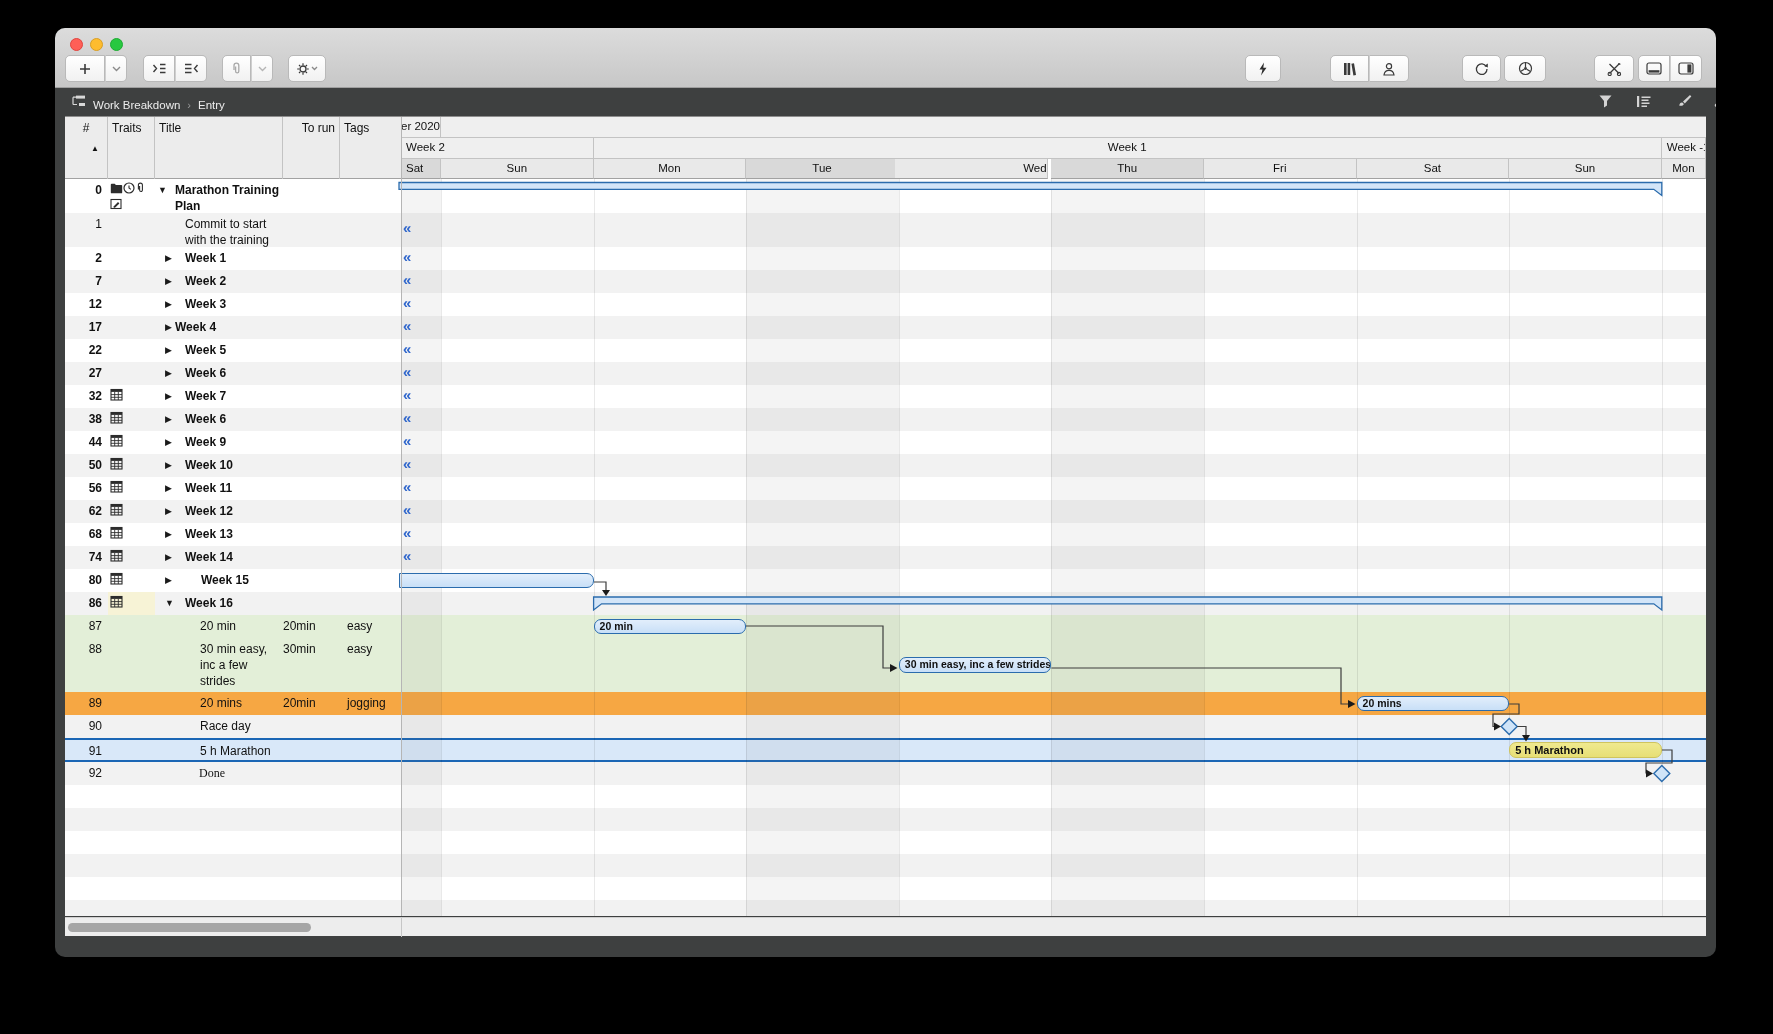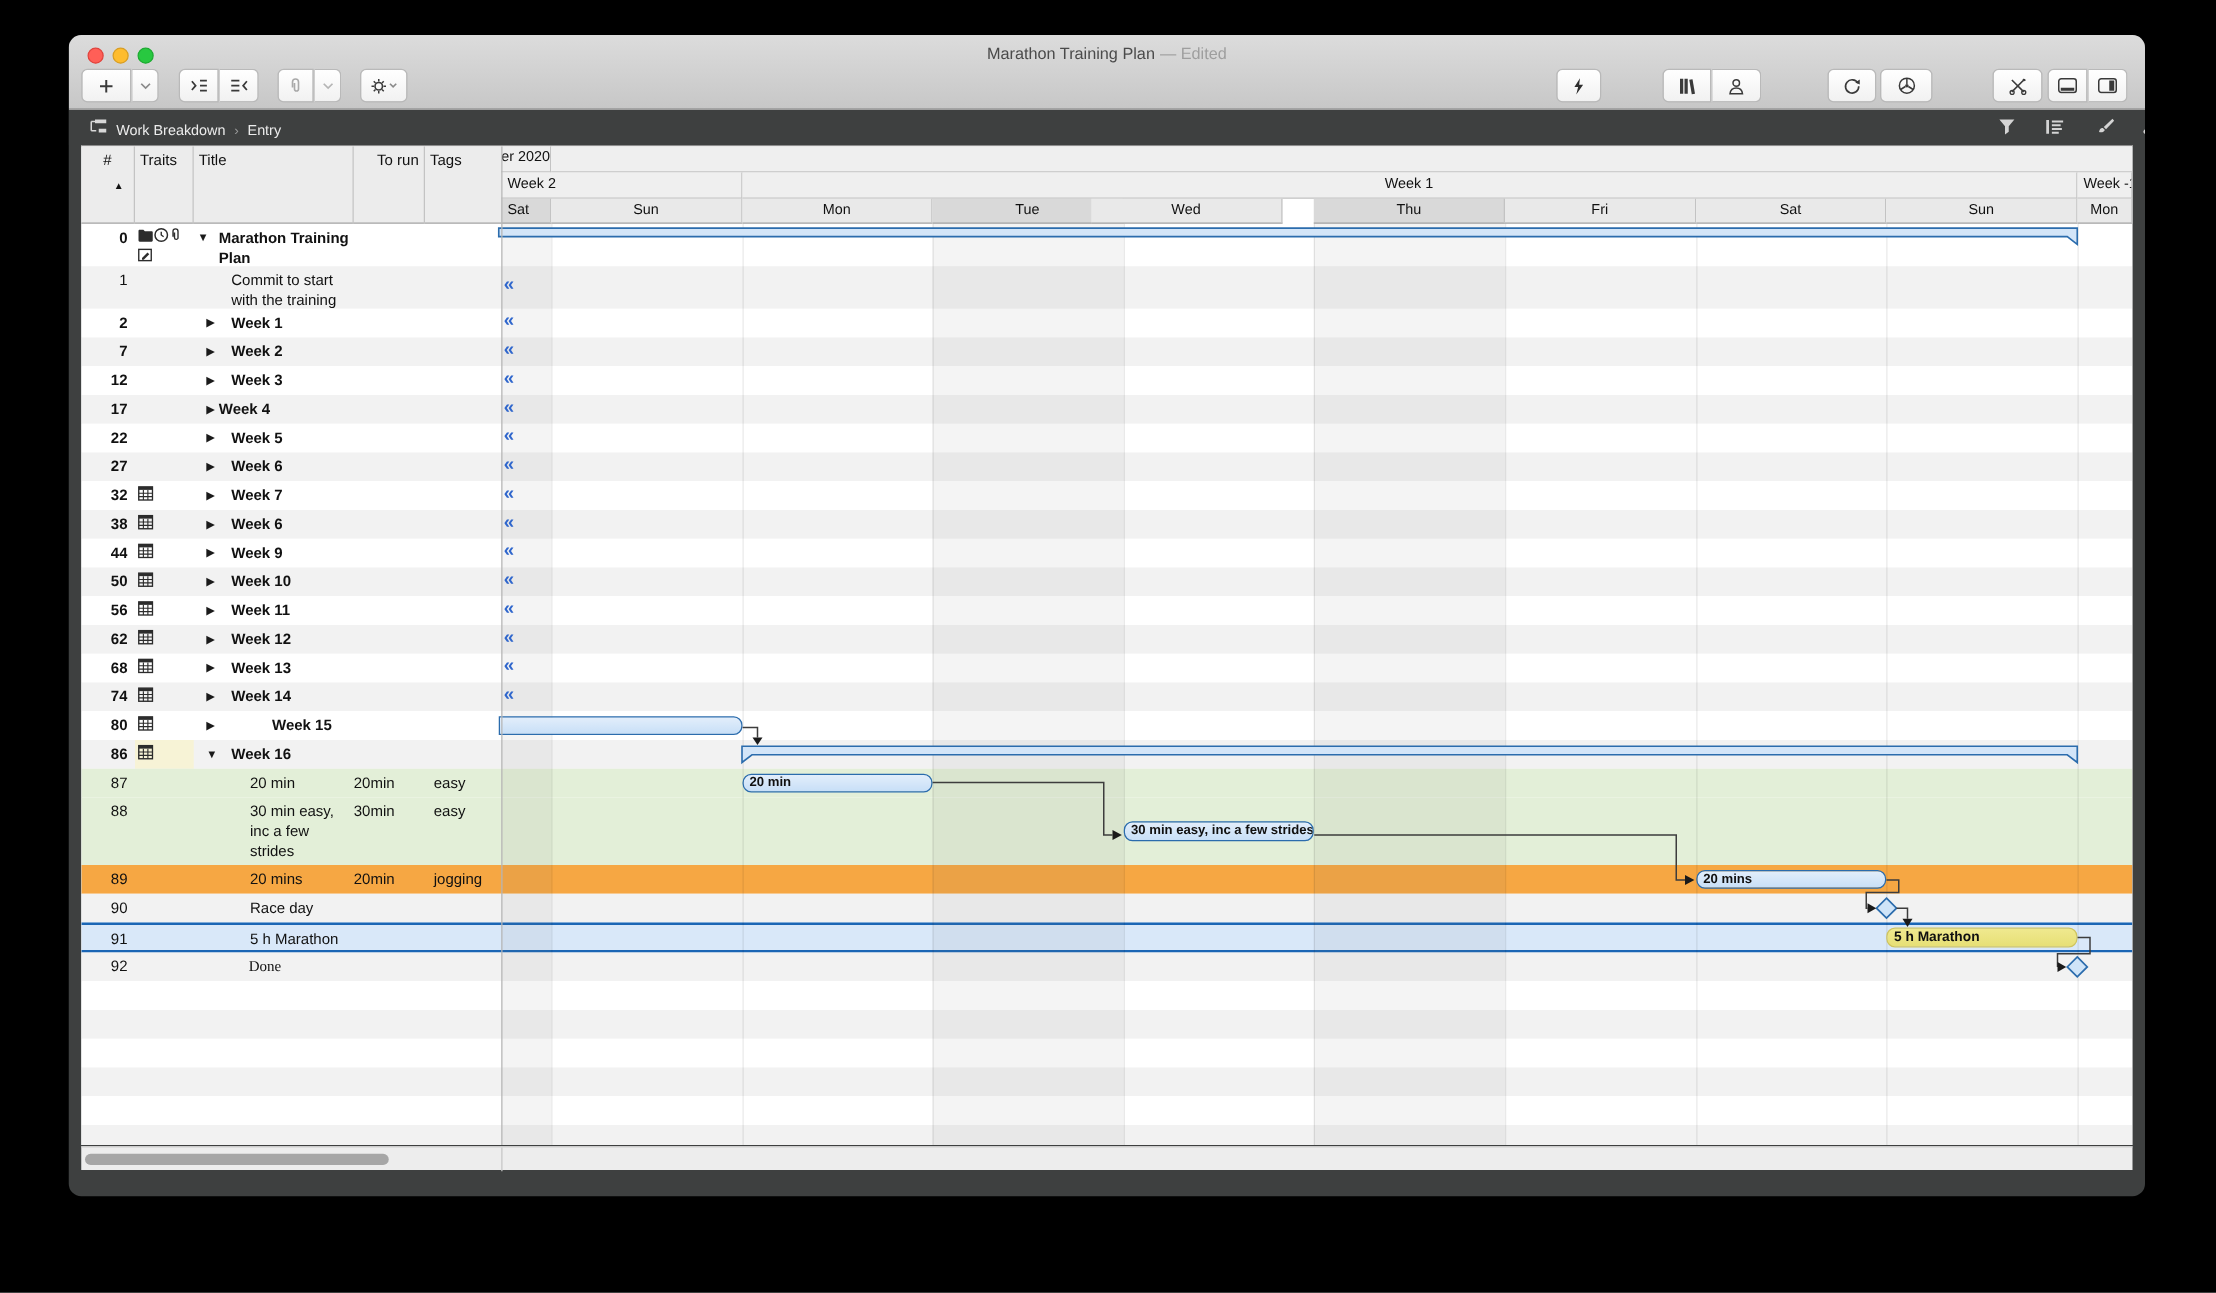--- a/index.html
+++ b/index.html
@@ -56,23 +56,20 @@
   #hscroll{position:absolute;left:10px;top:889px;width:1641px;height:19px;background:#ededed;border-top:1px solid #cfcfcf;}
   #hscroll .thumb{position:absolute;left:3px;top:5px;width:243px;height:9px;background:#a6a6a6;border-radius:5px;}
   #hscroll .sep{position:absolute;left:336px;top:0;width:1px;height:19px;background:#c6c6c6;}
 </style>
 </head>
 <body>
 
 <div id="window">
 
   <div id="chrome">
-    <div id="titlebar-title">
-      <span>Marathon Training Plan</span><span class="edited">— Edited</span>
-    </div>
     <div class="light" style="left:15px;background:#ff5f57;border:0.5px solid #e0443e;"></div>
     <div class="light" style="left:35px;background:#febc2e;border:0.5px solid #d89e24;"></div>
     <div class="light" style="left:55px;background:#28c840;border:0.5px solid #1eab32;"></div>
 
     <div class="tbtn seg-l" style="left:10px;width:40px;">
       <svg width="14" height="14" viewBox="0 0 14 14">
           <path d="M7 2v10M2 7h10" stroke="#3a3a3a" stroke-width="1.6" fill="none"></path>
         </svg>
     </div>
     <div class="tbtn seg-r" style="left:50px;width:22px;">
@@ -210,21 +207,21 @@
     <div id="chart-header">
         <div class="hcell" style="left: 0px; top: 0px; width: 40px; height: 21px; text-align: right; padding: 3px 2px 0px 0px; border-right: 1px solid rgb(195, 195, 195);">er 2020</div>
         <div class="hcell" style="left: 40px; top: 0px; width: 1265px; height: 21px; border-right: none;"></div>
         <div class="hcell" style="left: 0px; top: 21px; width: 192.6px; height: 21px; text-align: left; padding-left: 5px; padding-top: 3px;">Week 2</div>
         <div class="hcell" style="left: 192.6px; top: 21px; width: 1068.2px; height: 21px; text-align: center; padding-top: 3px;">Week 1</div>
         <div class="hcell" style="left: 1260.8px; top: 21px; width: 44.2px; height: 21px; text-align: left; padding-left: 5px; padding-top: 3px;">Week -1</div>
         <div class="hcell" style="left: 0px; top: 42px; width: 40px; height: 20px; text-align: left; padding-left: 5px; padding-top: 3px; background: rgb(217, 217, 217); border-bottom: 1px solid rgb(162, 162, 162);">Sat</div>
         <div class="hcell" style="left: 40px; top: 42px; width: 152.6px; height: 20px; text-align: center; padding-top: 3px; background: rgb(233, 233, 233); border-bottom: 1px solid rgb(162, 162, 162);">Sun</div>
         <div class="hcell" style="left: 192.6px; top: 42px; width: 152.6px; height: 20px; text-align: center; padding-top: 3px; background: rgb(233, 233, 233); border-bottom: 1px solid rgb(162, 162, 162);">Mon</div>
         <div class="hcell" style="left: 345.2px; top: 42px; width: 152.6px; height: 20px; text-align: center; padding-top: 3px; background: rgb(217, 217, 217); border-bottom: 1px solid rgb(162, 162, 162);">Tue</div>
-        <div class="hcell" style="left: 472px; top: 42px; width: 152.6px; height: 20px; text-align: center; padding-top: 3px; background: rgb(233, 233, 233); border-bottom: 1px solid rgb(162, 162, 162);">Wed</div>
+        <div class="hcell" style="left: 494px; top: 42px; width: 152.6px; height: 20px; text-align: right; padding-top: 3px; background: rgb(233, 233, 233); border-bottom: 1px solid rgb(162, 162, 162);">Wed</div>
         <div class="hcell" style="left: 650.4px; top: 42px; width: 152.6px; height: 20px; text-align: center; padding-top: 3px; background: rgb(217, 217, 217); border-bottom: 1px solid rgb(162, 162, 162);">Thu</div>
         <div class="hcell" style="left: 803px; top: 42px; width: 152.6px; height: 20px; text-align: center; padding-top: 3px; background: rgb(233, 233, 233); border-bottom: 1px solid rgb(162, 162, 162);">Fri</div>
         <div class="hcell" style="left: 955.6px; top: 42px; width: 152.6px; height: 20px; text-align: center; padding-top: 3px; background: rgb(233, 233, 233); border-bottom: 1px solid rgb(162, 162, 162);">Sat</div>
         <div class="hcell" style="left: 1108.2px; top: 42px; width: 152.6px; height: 20px; text-align: center; padding-top: 3px; background: rgb(233, 233, 233); border-bottom: 1px solid rgb(162, 162, 162);">Sun</div>
         <div class="hcell" style="left: 1260.8px; top: 42px; width: 44.2px; height: 20px; text-align: center; padding-top: 3px; background: rgb(233, 233, 233); border-bottom: 1px solid rgb(162, 162, 162);">Mon</div>
       </div>
     <div id="body">
       <div id="rows">
           <div class="row" style="top: 0px; height: 34px; background: rgb(255, 255, 255);">
             <div class="cell cnum bold">0</div>
@@ -429,21 +426,21 @@
           </div>
           <div class="row" style="top: 390px; height: 23px; background: rgb(255, 255, 255);">
             <div class="cell cnum bold">80</div>
             <div class="cell ctraits"><svg width="13" height="13" viewBox="0 0 13 13">
                 <rect x="1" y="1.5" width="11" height="10.5" stroke="#2c2c2c" stroke-width="1.1" fill="none"></rect>
                 <rect x="1" y="1.5" width="11" height="2.4" fill="#2c2c2c"></rect>
                 <path d="M4.7 3.9v8.1M8.3 3.9v8.1M1 6.6h11M1 9.3h11" stroke="#2c2c2c" stroke-width="0.9"></path>
               </svg></div>
             <div class="cell ctitle">
               <span class="disc" style="position:absolute;left:10px;">▶</span>
-              <div style="margin-left:46px;font-weight:bold;text-align:center;">Week 15</div>
+              <div style="margin-left:46px;font-weight:bold;">Week 15</div>
             </div>
             <div class="cell ctorun"></div>
             <div class="cell ctags"></div>
           </div>
           <div class="row" style="top: 413px; height: 23px; background: rgb(242, 242, 242);">
             <div style="position: absolute; left: 43px; top: 0px; width: 47px; height: 100%; background: rgb(247, 243, 214);"></div>
             <div class="cell cnum bold">86</div>
             <div class="cell ctraits"><svg width="13" height="13" viewBox="0 0 13 13">
                 <rect x="1" y="1.5" width="11" height="10.5" stroke="#2c2c2c" stroke-width="1.1" fill="none"></rect>
                 <rect x="1" y="1.5" width="11" height="2.4" fill="#2c2c2c"></rect>

